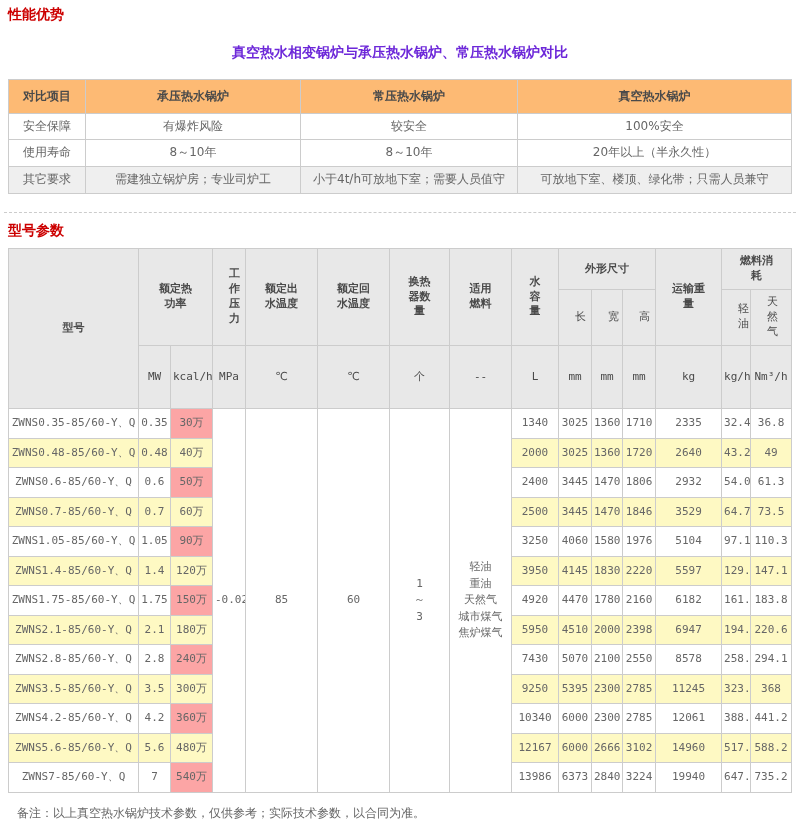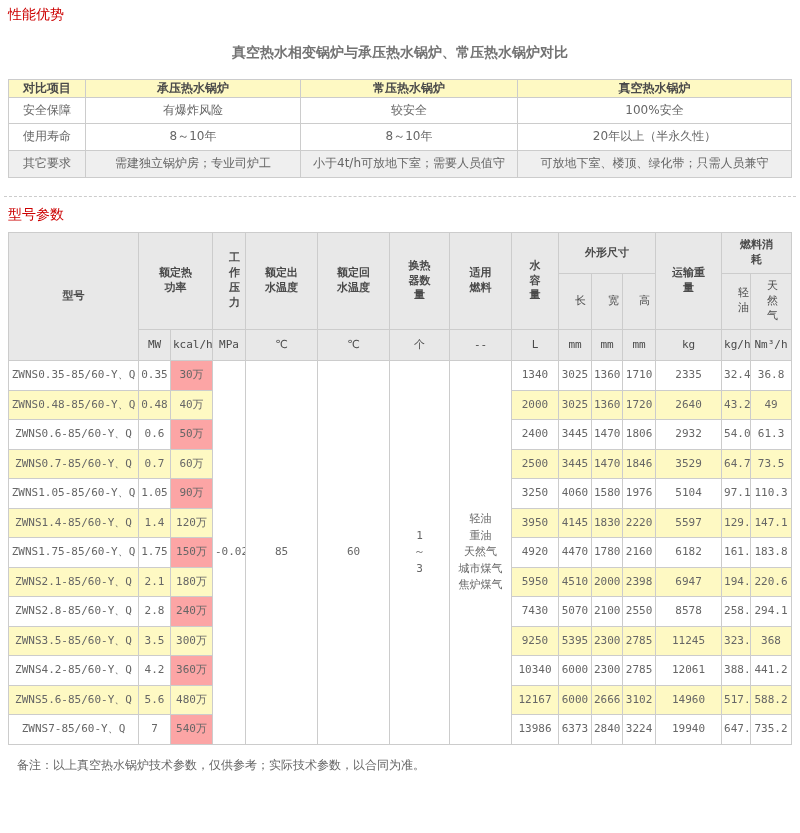--- a/index.html
+++ b/index.html
@@ -1,34 +1,34 @@
 <!DOCTYPE html>
 <html><head>
 <meta charset="utf-8">
 <style>
   html,body{margin:0;padding:0;background:#ffffff;}
   body{width:800px;font-family:"DejaVu Sans",sans-serif;color:#666;}
   .page{padding:6px 8px 14px;}
-  .section-title{font-weight:normal;font-size:14px;line-height:1.2;color:#cc0000;margin:0;}
-  .caption{text-align:center;font-weight:bold;font-size:14px;color:#737373;margin:21px 0 17px;}
+  .section-title{font-weight:bold;font-size:14px;line-height:1.2;color:#cc0000;margin:0;}
+  .caption{text-align:center;font-weight:bold;font-size:14px;color:#6d28d9;margin:21px 0 17px;}
   table{border-collapse:collapse;table-layout:fixed;width:783px;}
   th,td{border:1px solid #ccc;overflow:hidden;}
   
   .cmp{font-size:12px;color:#666;}
-  .cmp th{background:#fef9c3;font-weight:bold;color:#4a4a4a;padding:0 4px;text-align:center;}
+  .cmp th{background:#fdba74;font-weight:bold;color:#4a4a4a;padding:8px 4px;text-align:center;}
   .cmp td{padding:5px 12px;text-align:center;line-height:1.3;}
   .cmp tr.alt td{background:#efefef;}
   
   .divider{border:0;border-top:1px dashed #ccc;margin:18px -4px 9px;}
   .spec-wrap{margin-top:0;}
   
   .spec{font-family:"DejaVu Sans Mono","DejaVu Sans",monospace;font-size:11px;color:#666;}
   .spec th{background:#e8e8e8;color:#4a4a4a;padding:5px 16px;text-align:center;font-weight:bold;line-height:1.35;}
   .spec th.sub,.spec th.unit{font-weight:normal;}
-  .spec th.unit{padding:8px 2px;}
+  .spec th.unit{padding:24px 2px;}
   .spec td{padding:6px 2px;text-align:center;line-height:1.5;background:#fff;}
   .spec tr.alt td{background:#fef9c3;}
   .spec td.kcal{background:#fca5a5;}
   .spec td.merged{background:#fff;}
   .note{font-size:12px;color:#666;margin:13px 0 0 9px;line-height:1.3;}
 </style>
 </head>
 <body>
 
 <div class="page">

